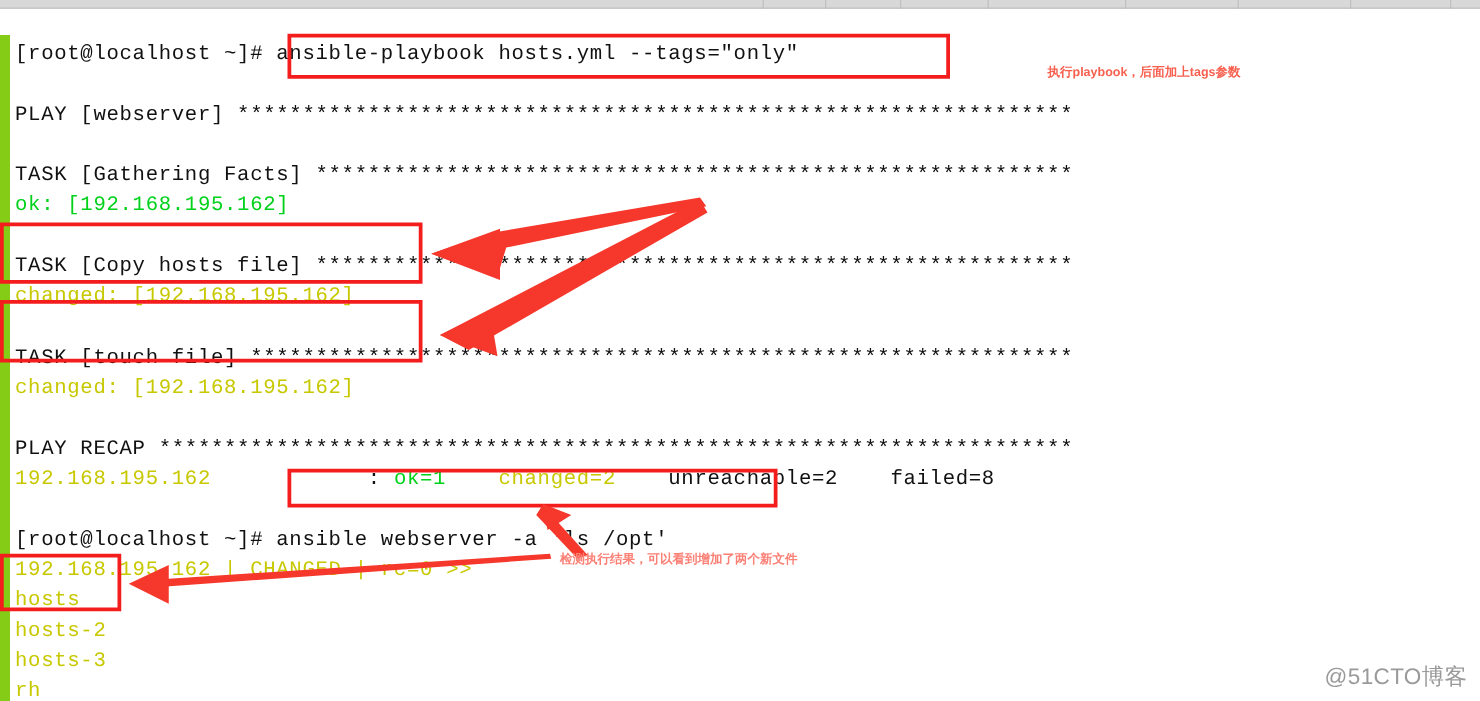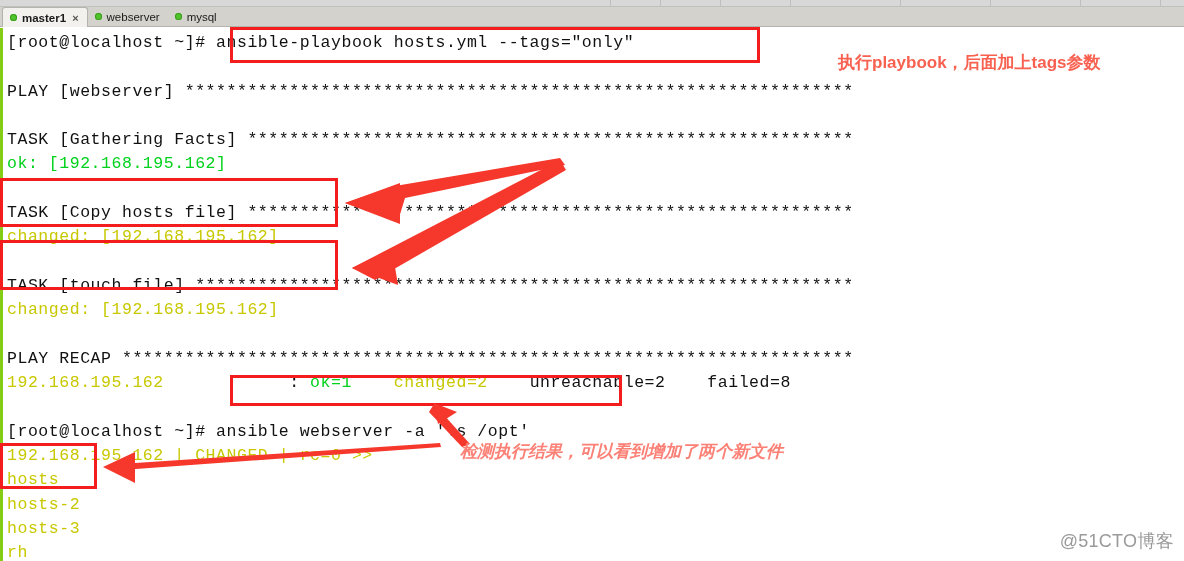--- a/index.html
+++ b/index.html
@@ -63,21 +63,21 @@
     font-family: "Liberation Sans", sans-serif;
     font-size: 11px; color: #555; margin-left: 1px;
   }
 
   
   .terminal {
     position: absolute;
     left: 0; top: 28px;
     width: 1184px; height: 533px;
     background: #ffffff;
-    border-left: 3px solid #84cc16;
+    border-left: 8px solid #84cc16;
     overflow: hidden;
   }
   .term-inner {
     position: relative;
     width: 1184px;
     height: 533px;
     padding: 3px 0 0 4px;
   }
   .line {
     font-family: "Liberation Mono", "DejaVu Sans Mono", monospace;
@@ -98,21 +98,21 @@
 
   .redbox {
     position: absolute;
     border: 3px solid #f41d1d;
     background: transparent;
   }
 
   .cn-note {
     position: absolute;
     font-family: "Liberation Sans", sans-serif;
-    font-size: 17px;
+    font-size: 10px;
     font-weight: bold;
     color: #f8604f;
     white-space: nowrap;
   }
   .cn-note.pale { color: #fb8076; }
 
   .watermark {
     position: absolute;
     right: 10px; bottom: 8px;
     font-family: "Liberation Sans", sans-serif;
@@ -130,35 +130,20 @@
     <div class="tick" style="left:610px"></div>
     <div class="tick" style="left:660px"></div>
     <div class="tick" style="left:720px"></div>
     <div class="tick" style="left:790px"></div>
     <div class="tick" style="left:900px"></div>
     <div class="tick" style="left:990px"></div>
     <div class="tick" style="left:1080px"></div>
     <div class="tick" style="left:1160px"></div>
   </div>
 
-  <div class="tabbar">
-    <div class="tab active">
-      <span class="dot"></span>
-      <span>master1</span>
-      <span class="close">×</span>
-    </div>
-    <div class="tab">
-      <span class="dot"></span>
-      <span>webserver</span>
-    </div>
-    <div class="tab">
-      <span class="dot"></span>
-      <span>mysql</span>
-    </div>
-  </div>
 
   <div class="terminal">
     <div class="term-inner">
 
       <div class="line"><span>[root@localhost ~]# </span><span>ansible-playbook hosts.yml --tags="only"</span></div>
 
       <div class="line blank">&nbsp;</div>
 
       <div class="line">PLAY [webserver] ****************************************************************</div>
 
@@ -219,18 +204,18 @@
       <polygon fill="#f6372b" points="434,404 470,444 462,447 429,412"></polygon>
       <polygon fill="#f6372b" points="434,403 457,412 438,424"></polygon>
 
       <polygon fill="#f6372b" points="120,464 440,443 441,447 122,470"></polygon>
       <polygon fill="#f6372b" points="103,467 135,452 135,483"></polygon>
     </svg>
 
     <div class="cn-note" style="left:838px; top:51px;">执行playbook，后面加上tags参数</div>
 
 
-    <div class="cn-note pale" style="left:460px; top:440px;font-style:italic;">检测执行结果，可以看到增加了两个新文件</div>
+    <div class="cn-note pale" style="left:448px; top:440px;">检测执行结果，可以看到增加了两个新文件</div>
 
     <div class="watermark">@51CTO博客</div>
   </div>
 
 </div>
 
 </body></html>

